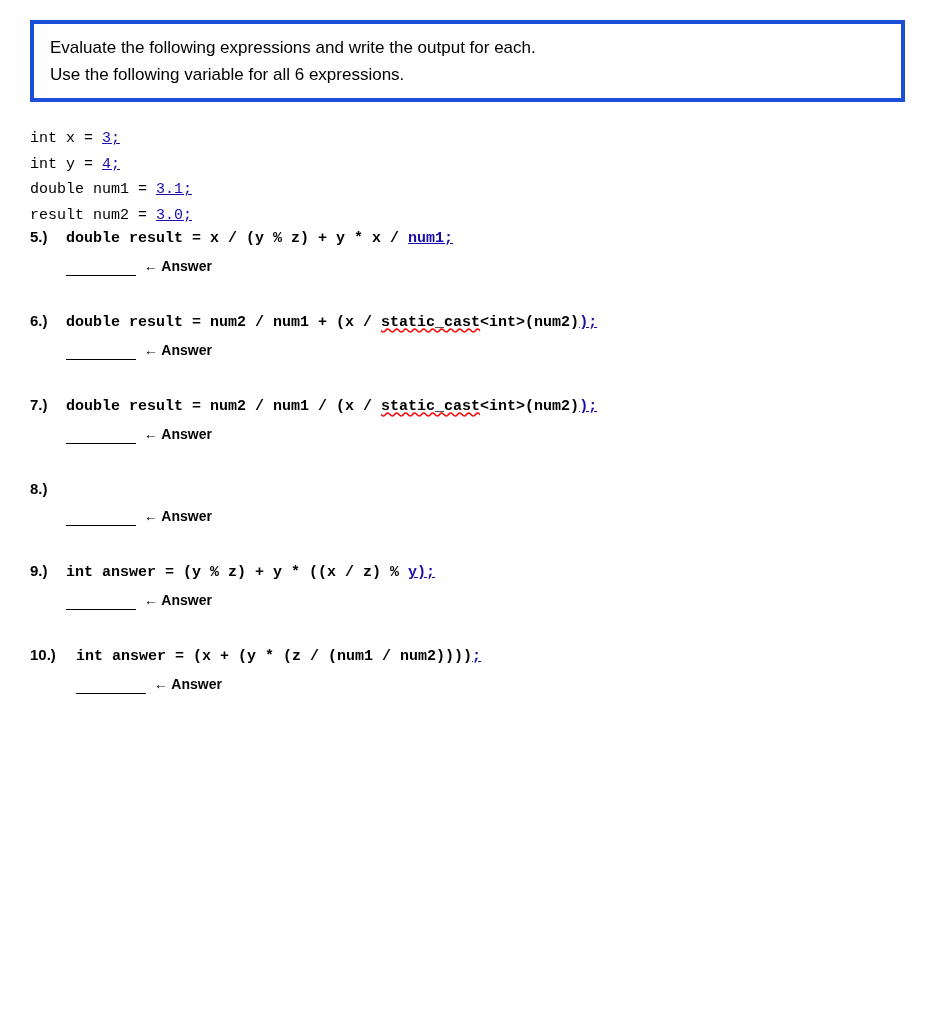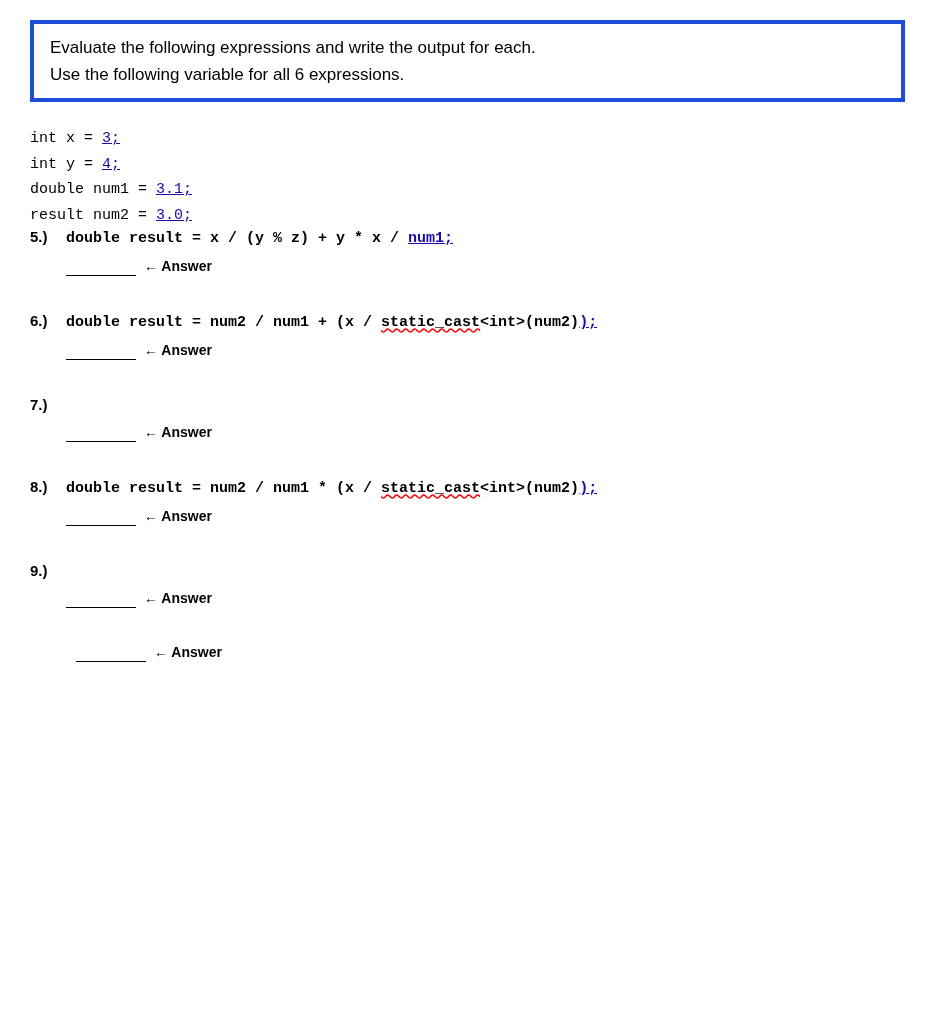--- a/index.html
+++ b/index.html
@@ -133,48 +133,57 @@
   </div>
   <div class="answer-line">
     <span class="answer-blank"></span>
     <span class="answer-label">← Answer</span>
   </div>
 </div>
 
 <div class="problem">
   <div class="problem-line">
     <span class="problem-number">7.)</span>
+    <span class="problem-code">
+      double result = num2 / num1 / (x / <span class="squiggly">static_cast</span>&lt;int&gt;(num2)<span class="blue-underline">);</span>
+    </span>
   </div>
   <div class="answer-line">
     <span class="answer-blank"></span>
     <span class="answer-label">← Answer</span>
   </div>
 </div>
 
 <div class="problem">
   <div class="problem-line">
     <span class="problem-number">8.)</span>
+  </div>
+  <div class="answer-line">
+    <span class="answer-blank"></span>
+    <span class="answer-label">← Answer</span>
+  </div>
+</div>
+
+<div class="problem">
+  <div class="problem-line">
+    <span class="problem-number">9.)</span>
     <span class="problem-code">
-      double result = num2 / num1 * (x / <span class="squiggly">static_cast</span>&lt;int&gt;(num2)<span class="blue-underline">);</span>
+      int answer = (y % z) + y * ((x / z) % <span class="blue-underline">y);</span>
     </span>
   </div>
   <div class="answer-line">
     <span class="answer-blank"></span>
     <span class="answer-label">← Answer</span>
   </div>
 </div>
 
 <div class="problem">
   <div class="problem-line">
-    <span class="problem-number">9.)</span>
+    <span class="problem-number" style="min-width:46px;">10.)</span>
+    <span class="problem-code">
+      int answer = (x + (y * (z / (num1 / num2))))<span class="blue-underline">;</span>
+    </span>
   </div>
-  <div class="answer-line">
-    <span class="answer-blank"></span>
-    <span class="answer-label">← Answer</span>
-  </div>
-</div>
-
-<div class="problem">
   <div class="answer-line" style="margin-left:46px;">
     <span class="answer-blank"></span>
     <span class="answer-label">← Answer</span>
   </div>
 </div>
 
 </body></html>

